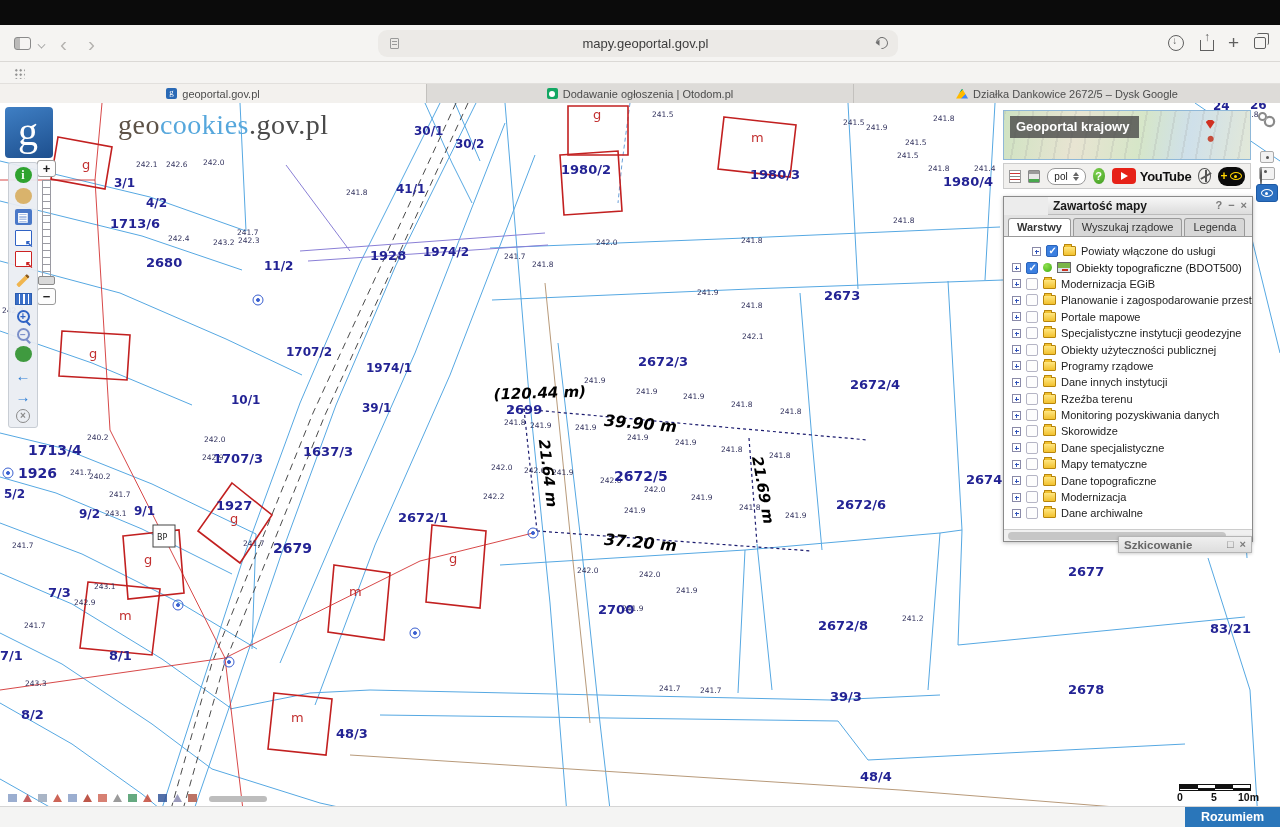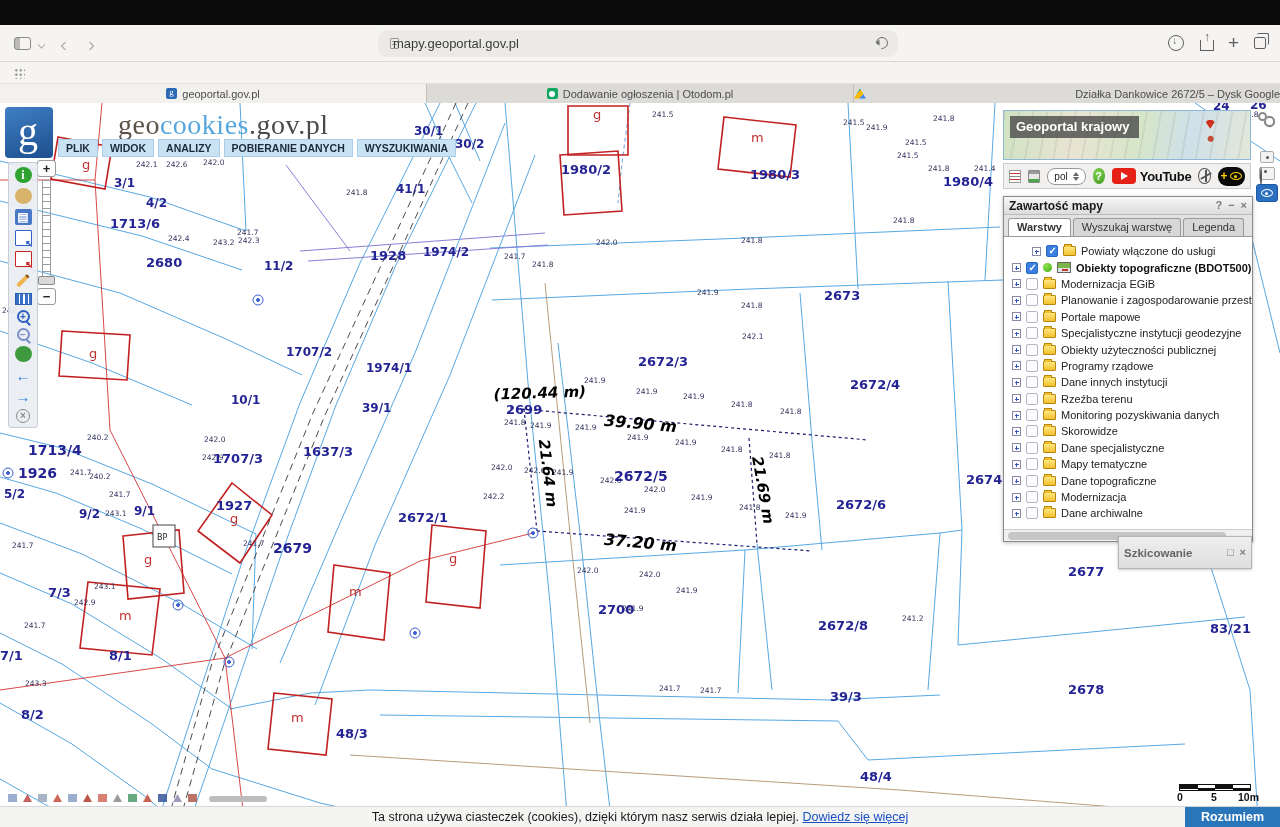--- a/index.html
+++ b/index.html
@@ -10,37 +10,37 @@
   #blackbar { position:absolute; top:0; left:0; width:1280px; height:25px; background:#0b0b0b; }
   #toolbar { position:absolute; top:25px; left:0; width:1280px; height:37px; background:#f5f4f2; border-bottom:1px solid #dbd9d6; }
   .tbicon { position:absolute; color:#7e7e7e; }
   #sidebar-ic { top:12px; left:14px; width:17px; height:13px; border:1.5px solid #8a8a8a; border-radius:3px; }
   #sidebar-ic::before { content:""; position:absolute; left:0; top:0; bottom:0; width:5px; background:#8a8a8a; opacity:.55; }
   #sb-chev { top:16px; left:38px; width:7px; height:7px; border-right:1.6px solid #9a9a9a; border-bottom:1.6px solid #9a9a9a; transform:rotate(45deg) scale(.8); }
   .navarr { font-size:21px; line-height:21px; color:#b5b3b0; top:8px; }
   #urlpill { position:absolute; top:5px; left:378px; width:520px; height:27px; background:#eceae7; border-radius:9px; }
   #url-pageic { position:absolute; left:12px; top:8px; width:9px; height:11px; border:1.2px solid #9a9a9a; border-radius:1px; }
   #url-pageic::before { content:""; position:absolute; left:1px; right:1px; top:2px; height:1px; background:#9a9a9a; box-shadow:0 3px 0 #9a9a9a; }
-  #urltext { position:absolute; left:15px; right:0; top:6px; font-size:13px; color:#3d3d3d; }
+  #urltext { position:absolute; left:15px; right:0; top:6px; text-align:center; font-size:13px; color:#3d3d3d; }
   #reload { position:absolute; right:10px; top:7px; width:12px; height:12px; border:1.5px solid #6f6f6f; border-radius:50%; border-left-color:transparent; transform:rotate(-40deg); }
   #reload::after { content:""; position:absolute; left:-3px; top:-2px; border:3px solid transparent; border-right:4px solid #6f6f6f; transform:rotate(40deg); }
   .rt-ic { position:absolute; top:10px; width:16px; height:16px; color:#5f5f5f; }
   #dl-ic { left:1168px; border:1.5px solid #5f5f5f; border-radius:50%; }
   #dl-ic::before { content:"\2193"; position:absolute; left:3.2px; top:-1px; font-size:10px; }
   #share-ic { left:1200px; border:1.5px solid #5f5f5f; border-top:none; width:14px; height:11px; top:15px; }
   #share-ic::before { content:"\2191"; position:absolute; left:3px; top:-10px; font-size:12px; }
   #plus-ic { left:1228px; font-size:19px; line-height:16px; }
   #tabs-ic { left:1254px; width:12px; height:12px; border:1.5px solid #5f5f5f; border-radius:2px; top:12px; }
   #tabs-ic::before { content:""; position:absolute; left:2px; top:-5px; width:11px; height:11px; border:1.5px solid #5f5f5f; border-radius:2px; border-bottom:none; border-left:none; }
   #favbar { position:absolute; top:62px; left:0; width:1280px; height:22px; background:#f5f4f2; border-bottom:1px solid #e2e0dd; }
   #grid-ic { position:absolute; left:14px; top:6px; width:11px; height:11px; background-image:radial-gradient(#8a8a8a 1px, transparent 1.3px); background-size:4.5px 4.5px; }
   #tabbar { position:absolute; top:84px; left:0; width:1280px; height:19px; background:#d9d7d4; display:flex; }
   .btab { flex:1 1 0; display:flex; align-items:center; justify-content:center; gap:5px; font-size:11px; color:#4c4c4c; border-right:1px solid #c3c1be; background:#dddbd8; white-space:nowrap; overflow:hidden; }
   .btab.active { background:#f3f1ee; }
-  .btab:last-child { border-right:none;justify-content:space-between; }
+  .btab:last-child { border-right:none; }
   .fav { width:11px; height:11px; flex:0 0 auto; }
   .fav0 { background:#2a69b5; border-radius:2px; position:relative; }
   .fav0::before { content:"g"; position:absolute; left:3px; top:-1px; color:#fff; font-size:9px; font-family:"Liberation Serif",serif; }
   .fav1 { background:#12a763; border-radius:2px; position:relative; }
   .fav1::before { content:""; position:absolute; left:2.5px; top:2.5px; width:6px; height:6px; border-radius:50%; background:#fff; }
   .fav2 { width:12px; height:10px; background:linear-gradient(135deg,#1da462 33%,#ffba00 33% 66%,#4688f4 66%); clip-path:polygon(50% 0,100% 100%,0 100%); }
 
   
   #app { position:absolute; top:103px; left:0; width:1280px; height:724px; background:#fff; }
   #mapsvg { position:absolute; top:0; left:0; }
@@ -117,21 +117,21 @@
   #edot::before { content:""; position:absolute; left:5px; top:4px; width:3px; height:3px; background:#555; border-radius:50%; }
   #eeye { left:1259px; top:64px; width:16px; height:13px; background:#f2f2f2; border:1px solid #aaa; border-radius:2px; }
   #eeye .eye { border-color:#555; transform:scale(.8); margin:1px auto; }
   #eeye .eye::after { background:#555; }
   #beye { left:1256px; top:81px; width:22px; height:18px; background:#2b6fc0; border:1px solid #1d5aa5; border-radius:3px; display:flex; align-items:center; justify-content:center; }
   #beye .eye { border-color:#fff; }
   #beye .eye::after { background:#fff; }
 
   
   #lpanel { position:absolute; left:1003px; top:93px; width:250px; z-index:3; border:1px solid #8a8a8a; background:#ececec; font-size:11px; box-shadow:0 1px 4px rgba(0,0,0,.25); }
-  #lphead { height:18px; background:linear-gradient(#f7f7f7,#dcdcdc); display:flex; align-items:center; padding:0 5px; border-bottom:1px solid #bbb; }
+  #lphead { height:18px; background:linear-gradient(#f7f7f7,#dcdcdc); display:flex; align-items:center; padding:0 5px; border-bottom:1px solid #bbb;margin-left:44px; }
   #lptitle { font-weight:bold; font-size:12px; color:#1a1a1a; }
   .winctl { margin-left:auto; display:flex; gap:6px; }
   .winctl span { color:#7a7a7a; font-size:11px; font-weight:bold; cursor:pointer; line-height:11px; }
   .winctl span:first-child { margin-left:auto; }
   #lptabs { display:flex; padding:3px 4px 0 4px; gap:2px; background:#e2e2e2; }
   .ltab { padding:2px 8px 3px; border:1px solid #9a9a9a; border-bottom:none; border-radius:3px 3px 0 0; background:#d7d7d7; color:#333; cursor:pointer; white-space:nowrap; }
   .ltab.active { background:#fff; font-weight:bold; }
   #ltree { background:#fff; border-top:1px solid #9a9a9a; padding:6px 2px 4px 2px; height:293px; overflow:hidden; }
   .lrow { display:flex; align-items:center; gap:5px; height:16.4px; }
   .expand { width:9px; height:9px; border:1px solid #8a8aa8; background:#fff; position:relative; flex:0 0 auto; cursor:pointer; }
@@ -139,26 +139,26 @@
   .expand::after { content:""; position:absolute; left:3px; top:2px; width:1px; height:4px; background:#3355bb; }
   .cb { width:12px; height:12px; border:1px solid #b5b5c5; border-radius:2px; background:#fdfdfd; flex:0 0 auto; position:relative; cursor:pointer; }
   .cb.checked { background:#3b7fe0; border-color:#2a64bb; }
   .cb.checked::before { content:"\2713"; position:absolute; left:1.5px; top:-1px; color:#fff; font-size:10px; font-weight:bold; }
   .gdot { width:9px; height:9px; border-radius:50%; background:radial-gradient(circle at 35% 30%,#8fe04f,#3fae12); flex:0 0 auto; }
   .folder { width:13px; height:10px; background:linear-gradient(#ffe680,#f2c12e); border:1px solid #b8860b; border-radius:1px; position:relative; flex:0 0 auto; }
   .folder::before { content:""; position:absolute; left:0; top:-3px; width:6px; height:2px; background:#f2c12e; border:1px solid #b8860b; border-bottom:none; border-radius:1px 1px 0 0; }
   .bdoti { width:14px; height:11px; border:1px solid #666; background:linear-gradient(#7ab648 55%, #dde6ee 55%); position:relative; flex:0 0 auto; }
   .bdoti::after { content:""; position:absolute; left:4px; bottom:1px; width:6px; height:2px; background:#cc3322; }
   .llabel { color:#222; white-space:nowrap; }
-  .llabel.b { font-weight:bold; color:#111; }
+  .llabel.b { font-weight:normal; color:#111; }
   #lscroll { height:12px; background:#f0f0f0; border-top:1px solid #ccc; position:relative; }
   #lthumb { position:absolute; left:4px; top:2px; width:88%; height:8px; background:#c6c6c6; border-radius:4px; cursor:pointer; }
 
   
-  #szkic { position:absolute; left:1118px; top:433px; width:134px; height:33px; z-index:3; background:linear-gradient(#efefef,#dedede); border:1px solid #b5b5b5; display:flex; align-items:center; padding:0 5px; box-shadow:0 1px 3px rgba(0,0,0,.2); }
+  #szkic { position:absolute; left:1118px; top:433px; width:134px; height:17px; z-index:3; background:linear-gradient(#efefef,#dedede); border:1px solid #b5b5b5; display:flex; align-items:center; padding:0 5px; box-shadow:0 1px 3px rgba(0,0,0,.2); }
   #szkic .t { font-weight:bold; font-size:11.5px; color:#666; }
 
   
   #scale { position:absolute; right:29px; bottom:24px; z-index:2; width:72px; }
   .srow { height:3.5px; border:1px solid #111; border-bottom:none; display:flex; }
   .srow+.srow { border-bottom:1px solid #111; }
   .srow i { flex:1; } .srow i.k { background:#111; } .srow i.w { background:#fff; }
   #slabels { position:relative; height:12px; font-size:10.5px; font-weight:bold; color:#111; }
   #slabels span { position:absolute; top:0; }
   #sl0 { left:-2px; } #sl5 { left:32px; } #sl10 { right:-8px; }
@@ -469,27 +469,20 @@
         <text x="157" y="437">BP</text>
       </g>
   </svg>
 
   <div id="logo">
       <span>g</span>
     </div>
   <div id="sitetitle">
     <span class="p1">geo</span><span class="p2">cookies</span><span class="p3">.gov.pl</span>
   </div>
-  <div id="menurow">
-      <div class="menu-chip">PLIK</div>
-      <div class="menu-chip">WIDOK</div>
-      <div class="menu-chip">ANALIZY</div>
-      <div class="menu-chip">POBIERANIE DANYCH</div>
-      <div class="menu-chip">WYSZUKIWANIA</div>
-    </div>
 
   <div id="ltools">
       <span class="tool k-disc" style="background: rgb(47, 163, 47);">
         <span class="tg" style="color: rgb(255, 255, 255);">i</span>
       </span>
       <span class="tool k-disc" style="background: rgb(217, 179, 108);"></span>
       <span class="tool k-sq" style="background: rgb(74, 120, 200);">
         <span class="tg" style="color: rgb(255, 255, 255);">▤</span>
       </span>
       <span class="tool k-box" style="color: rgb(47, 98, 196);">
@@ -563,21 +556,21 @@
     <div id="lphead">
       <span id="lptitle">Zawartość mapy</span>
       <span class="winctl">
           <span>?</span>
           <span>−</span>
           <span>×</span>
         </span>
     </div>
     <div id="lptabs">
         <div class="ltab active">Warstwy</div>
-        <div class="ltab">Wyszukaj warstwę</div>
+        <div class="ltab">Wyszukaj rządowe</div>
         <div class="ltab">Legenda</div>
       </div>
     <div id="ltree">
         <div class="lrow" style="padding-left: 26px;">
           <span class="expand"></span>
           <span class="cb checked"></span>
           <span class="folder"></span>
           <span class="llabel">Powiaty włączone do usługi</span>
         </div>
         <div class="lrow" style="padding-left: 6px;">
@@ -724,18 +717,14 @@
       <span class="ski" style="background: rgb(74, 154, 106);"></span>
       <span class="ski tri" style="background: rgb(196, 74, 58);"></span>
       <span class="ski" style="background: rgb(53, 87, 154);"></span>
       <span class="ski tri" style="background: rgb(138, 138, 176);"></span>
       <span class="ski" style="background: rgb(176, 90, 74);"></span>
       <span id="skscroll"></span>
     </div>
 </div>
 
 <div id="cookiebar">
-  <div id="cookiemsg">
-    <span>Ta strona używa ciasteczek (cookies), dzięki którym nasz serwis działa lepiej.</span>
-    <a>Dowiedz się więcej</a>
-  </div>
   <div id="rozumiem">Rozumiem</div>
 </div>
 
 </body></html>

